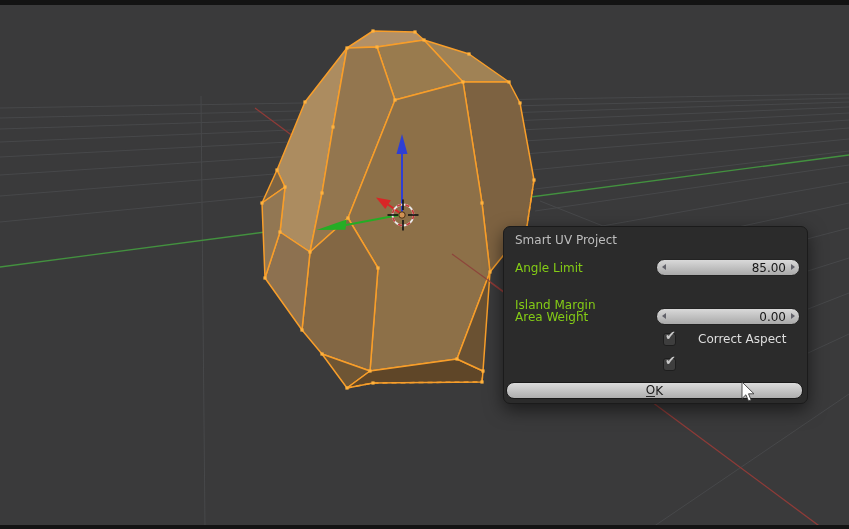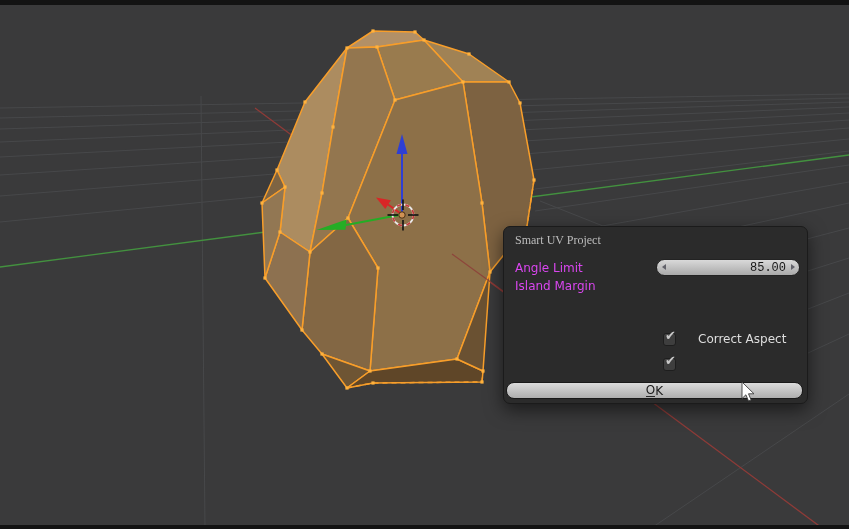--- a/index.html
+++ b/index.html
@@ -6,27 +6,27 @@
   #stage{position:relative;width:849px;height:529px;overflow:hidden;
          background:#3a3a3b;font-family:"DejaVu Sans","Liberation Sans",sans-serif;}
   #scene{position:absolute;left:0;top:0;z-index:1;display:block;}
   .edgebar{position:absolute;left:0;width:100%;z-index:4;}
   #topbar{top:0;height:5px;}
   #bottombar{bottom:0;height:4px;}
   
   .dialog{position:absolute;left:503px;top:226px;width:305px;height:178px;box-sizing:border-box;
           background:#2b2b2b;border:1px solid #1b1b1b;border-radius:7px;z-index:5;
           box-shadow:0 6px 18px rgba(0,0,0,.55);font-size:12px;color:#b8b8b8;}
-  .dlg-title{position:absolute;left:11px;top:6px;color:#bdbdbd;font-family:Liberation Serif, serif;}
+  .dlg-title{position:absolute;left:11px;top:6px;color:#bdbdbd;}
   .row{position:absolute;left:11px;right:7px;height:17px;display:flex;align-items:center;}
-  .row-label{color:#d946ef;}
+  .row-label{color:#84cc16;}
   .pill{margin-left:auto;width:144px;height:17px;box-sizing:border-box;border-radius:9px;
         background:linear-gradient(#d9d9d9,#a9a9a9);border:1px solid #232323;position:relative;
         display:flex;align-items:center;justify-content:flex-end;padding-right:13px;
-        color:#171717;cursor:default;font-family:Liberation Mono, monospace;}
+        color:#171717;cursor:default;}
   .arr{position:absolute;top:50%;width:0;height:0;margin-top:-3.5px;
        border-top:3.5px solid transparent;border-bottom:3.5px solid transparent;}
   .arr-l{left:5px;border-right:4.5px solid #62626a;}
   .arr-r{right:4px;border-left:4.5px solid #62626a;}
   .chk{position:absolute;left:159px;display:flex;align-items:center;}
   .chk-box{width:13px;height:13px;box-sizing:border-box;background:#3e3e3e;border:1px solid #1e1e1e;
            border-radius:3px;position:relative;box-shadow:inset 0 1px 0 rgba(255,255,255,.06);}
   .chk-glyph{position:absolute;left:1px;top:-5px;color:#c9c9c9;font-size:13px;line-height:13px;}
   .chk-label{margin-left:22px;color:#dedede;}
   .ok-btn{position:absolute;left:2px;right:4px;top:155px;height:17px;box-sizing:border-box;
@@ -147,24 +147,32 @@
 
     <div class="row" style="top:32px">
       <span class="row-label">Angle Limit</span>
       <span class="pill">
         <span class="arr arr-l"></span>
         <span>85.00</span>
         <span class="arr arr-r"></span>
       </span>
     </div>
 
-    <div class="row" style="top:50px">
+    <div class="row" style="top:69px">
       <span class="row-label">Island Margin</span>
     </div>
 
+    <div class="row" style="top:81px">
+      <span class="row-label">Area Weight</span>
+      <span class="pill">
+        <span class="arr arr-l"></span>
+        <span>0.00</span>
+        <span class="arr arr-r"></span>
+      </span>
+    </div>
 
     <div class="chk" style="top:105px">
       <span class="chk-box">
         <span class="chk-glyph">✔</span>
       </span>
       <span class="chk-label">Correct Aspect</span>
     </div>
 
     <div class="chk" style="top:131px">
       <span class="chk-box">

